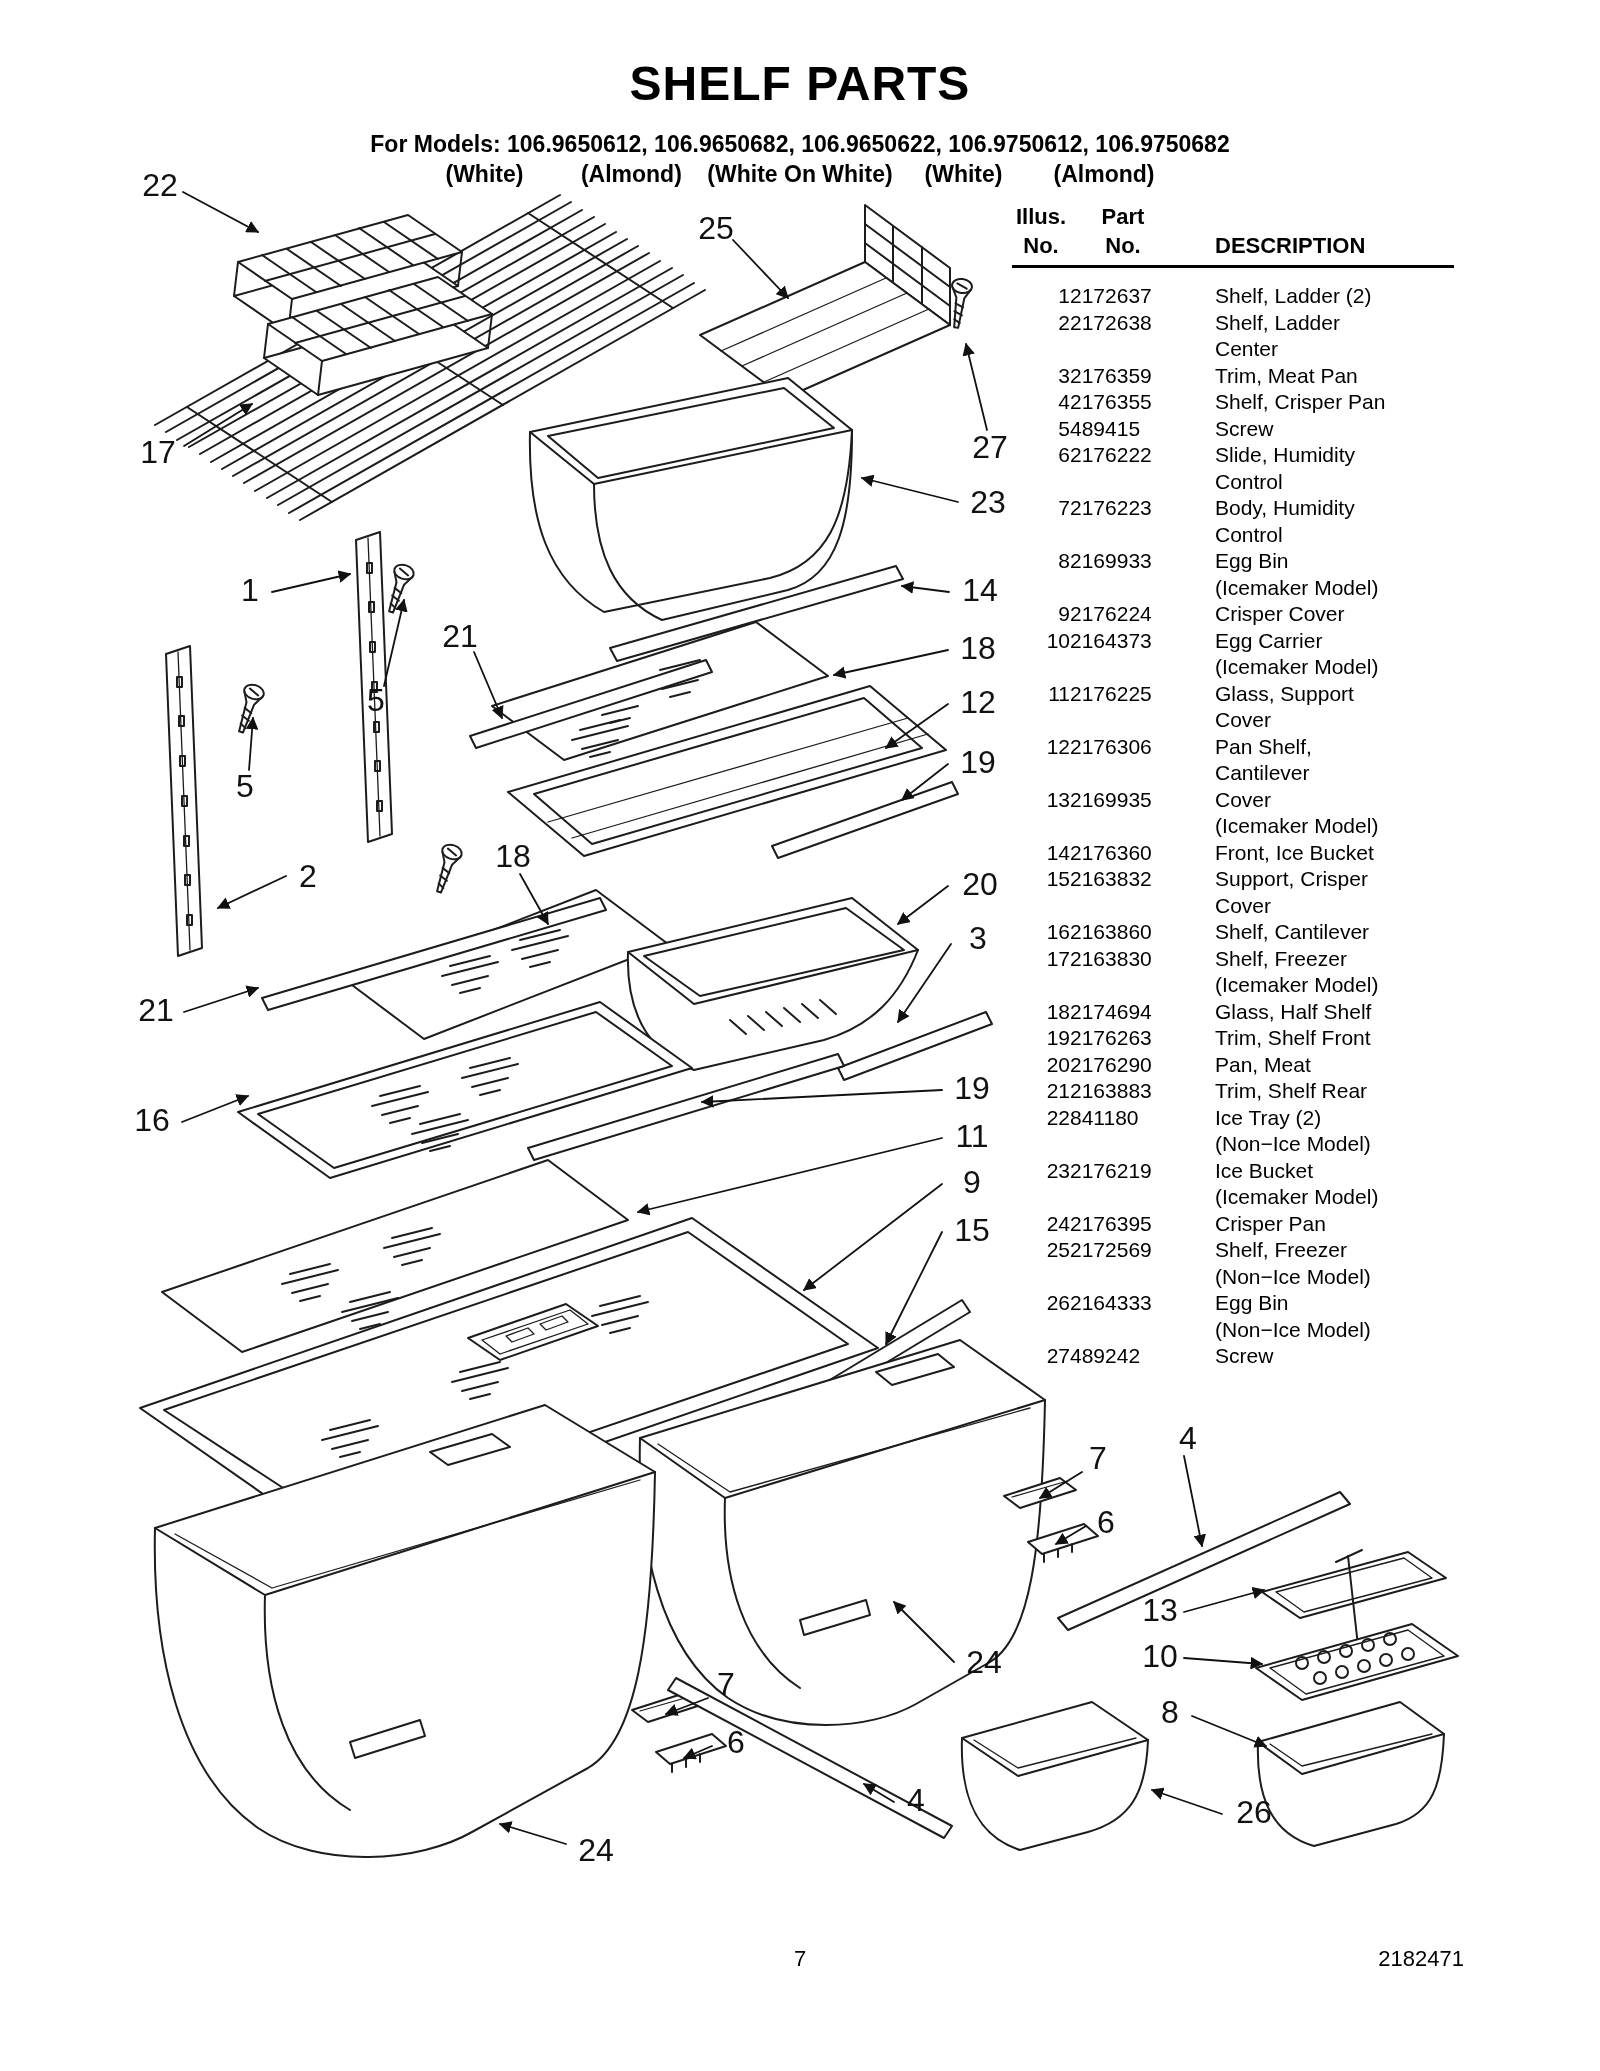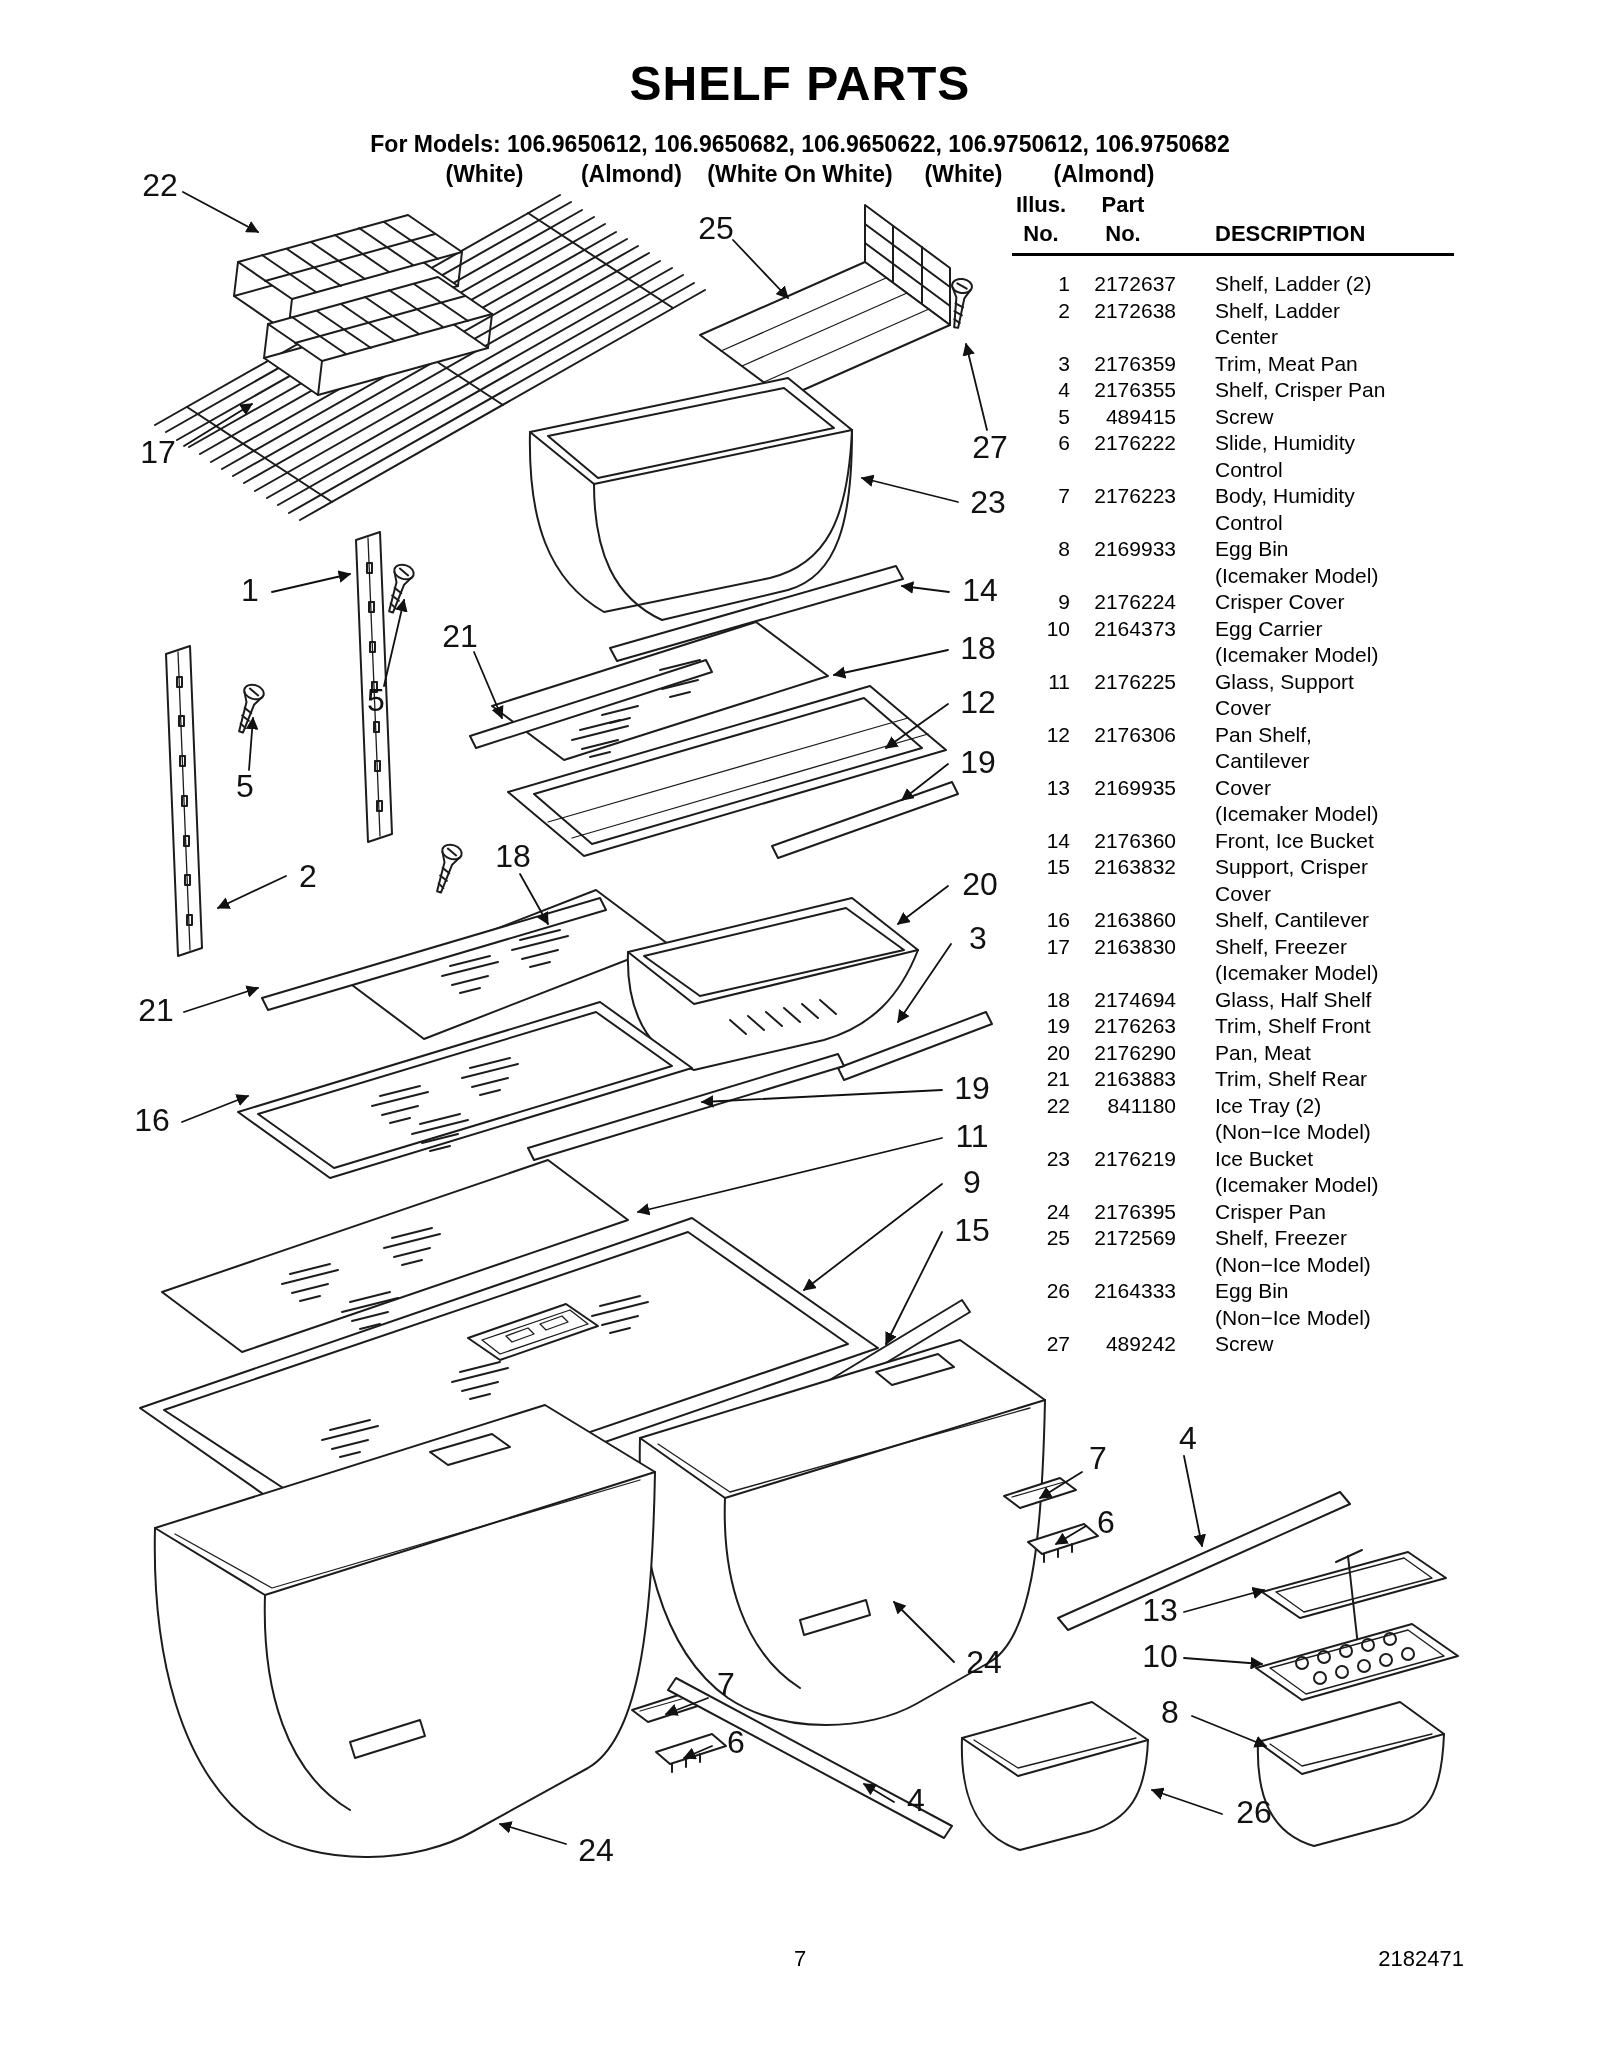--- a/index.html
+++ b/index.html
@@ -9,29 +9,29 @@
   .diagram *{stroke:#1c1c1c;stroke-width:2;fill:none;stroke-linecap:round;stroke-linejoin:round}
   .diagram .fill{fill:#ffffff}
   .diagram .thin{stroke-width:1.3}
   .diagram text{stroke:none;fill:#111;font-family:"Liberation Sans",sans-serif;font-size:32px}
   .diagram .leader{stroke:#111;stroke-width:1.8}
   .diagram marker path{fill:#111;stroke:none}
   .header{position:absolute;top:56px;left:0;width:100%;text-align:center}
   .title{font-size:48px;font-weight:bold;letter-spacing:1px}
   .models{font-size:23px;font-weight:bold;margin-top:20px;white-space:pre}
   .colors{font-size:23px;font-weight:bold;margin-top:3px;white-space:pre}
-  .parts-table{position:absolute;left:1012px;top:190px;width:442px}
+  .parts-table{position:absolute;left:1012px;top:202px;width:442px}
   .tbl-head{display:grid;grid-template-columns:58px 106px 278px;font-size:22px;font-weight:bold;
             line-height:29px;border-bottom:3px solid #000;padding-bottom:5px}
   .h-c{text-align:center}
   .h-desc{padding-left:39px}
   .parts-rows{margin-top:15px;font-size:21px;line-height:26.5px}
   .prow{display:grid;grid-template-columns:58px 106px 278px}
   .c-illus{text-align:right}
-  .c-part{text-align:right}
+  .c-part{text-align:left}
   .c-desc{padding-left:39px;white-space:pre-line}
   .footer-page{position:absolute;top:1946px;left:0;width:100%;text-align:center;font-size:22px}
   .footer-doc{position:absolute;top:1946px;right:136px;font-size:22px}
 </style>
 </head>
 <body>
 
 <div class="page">
 
   <svg class="diagram" viewBox="0 0 1600 2071">

